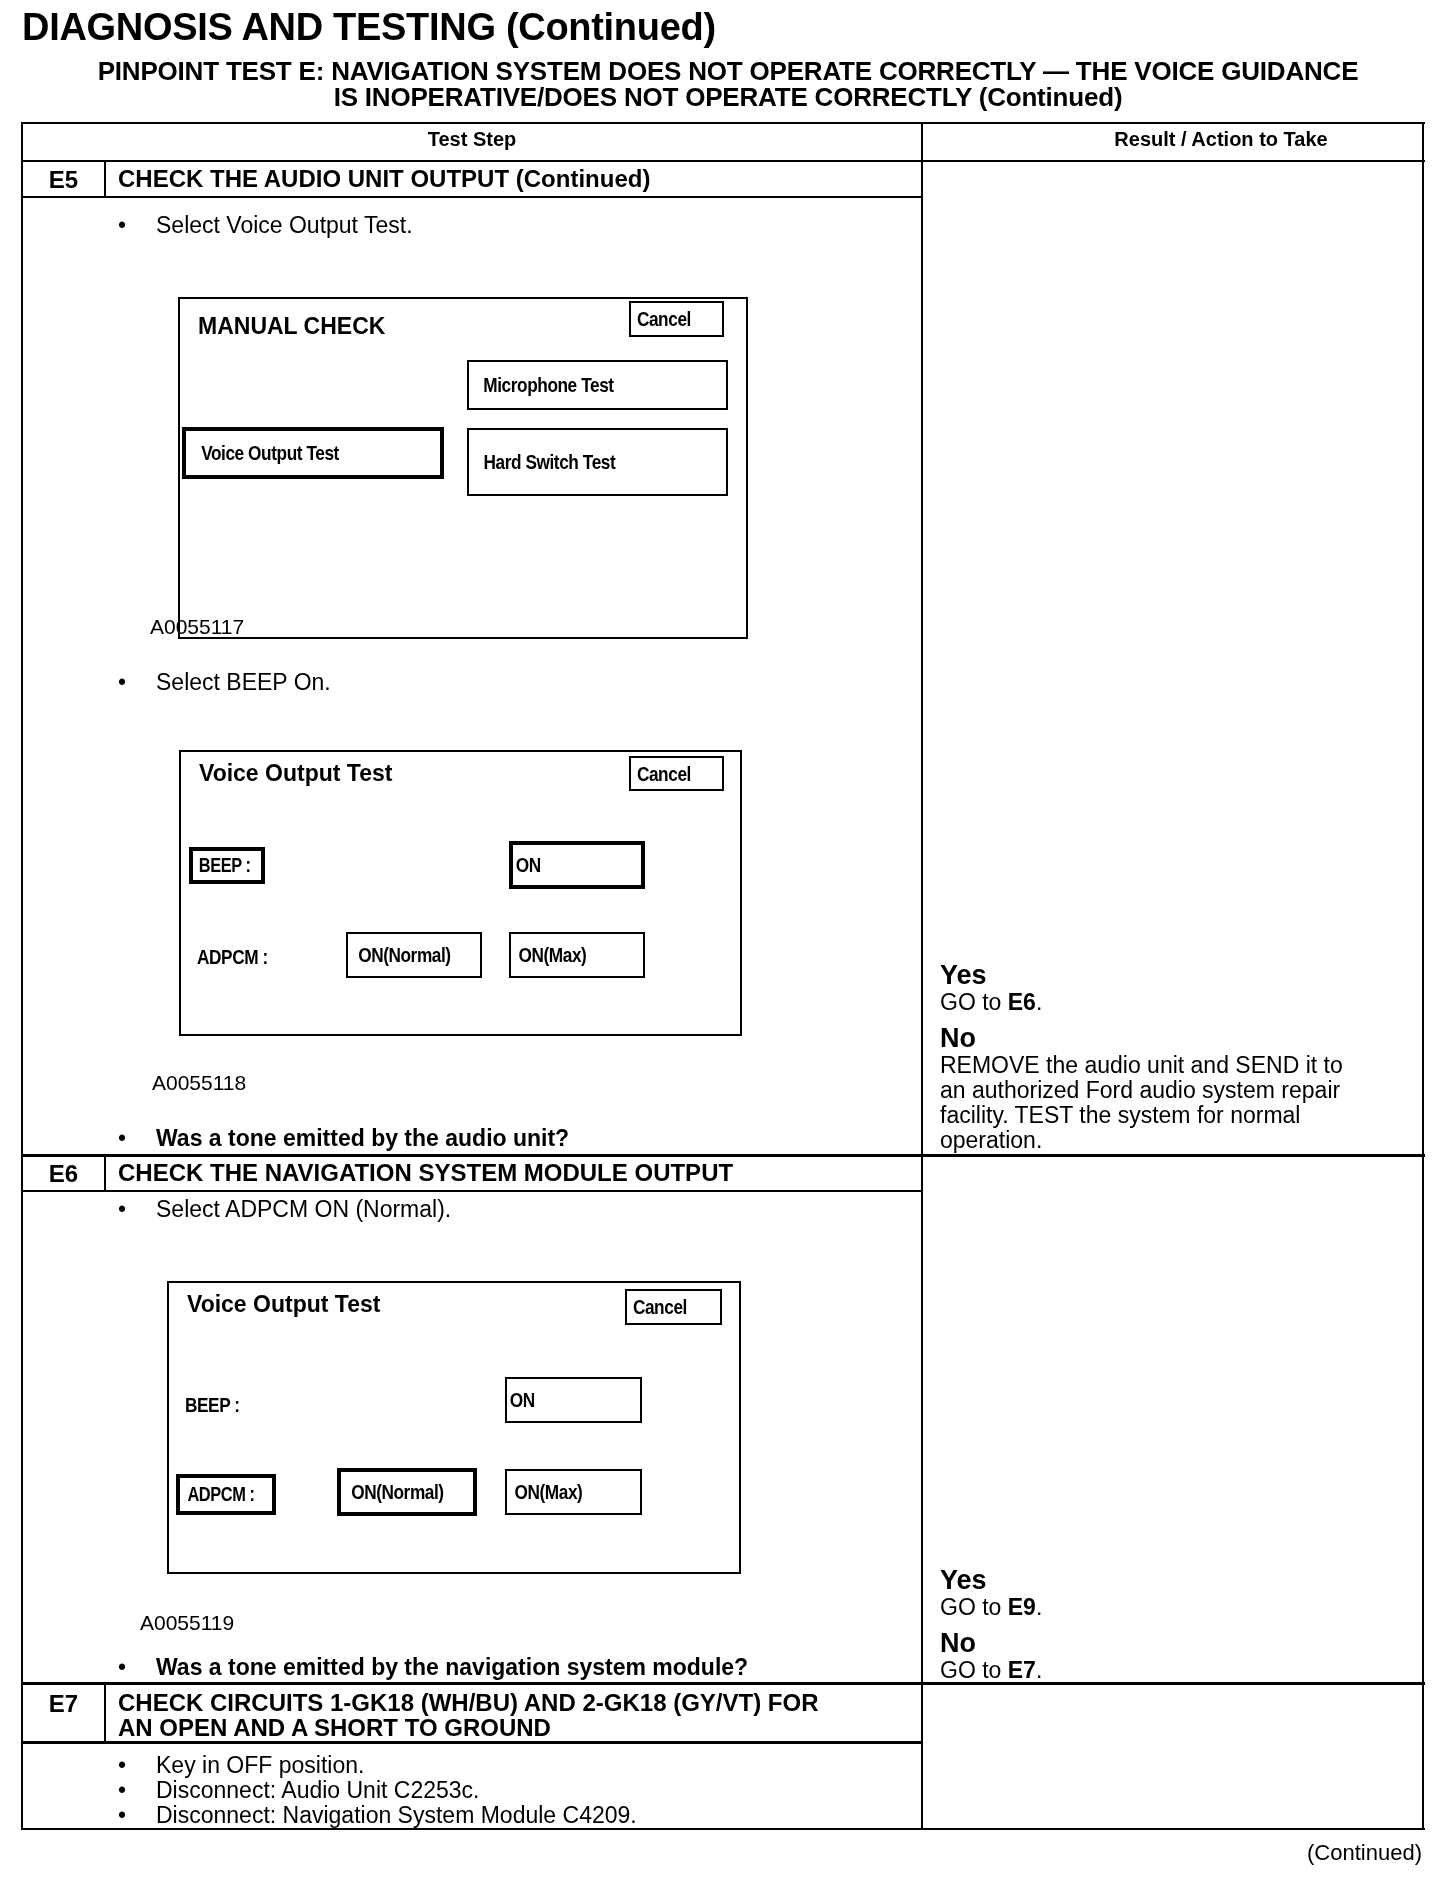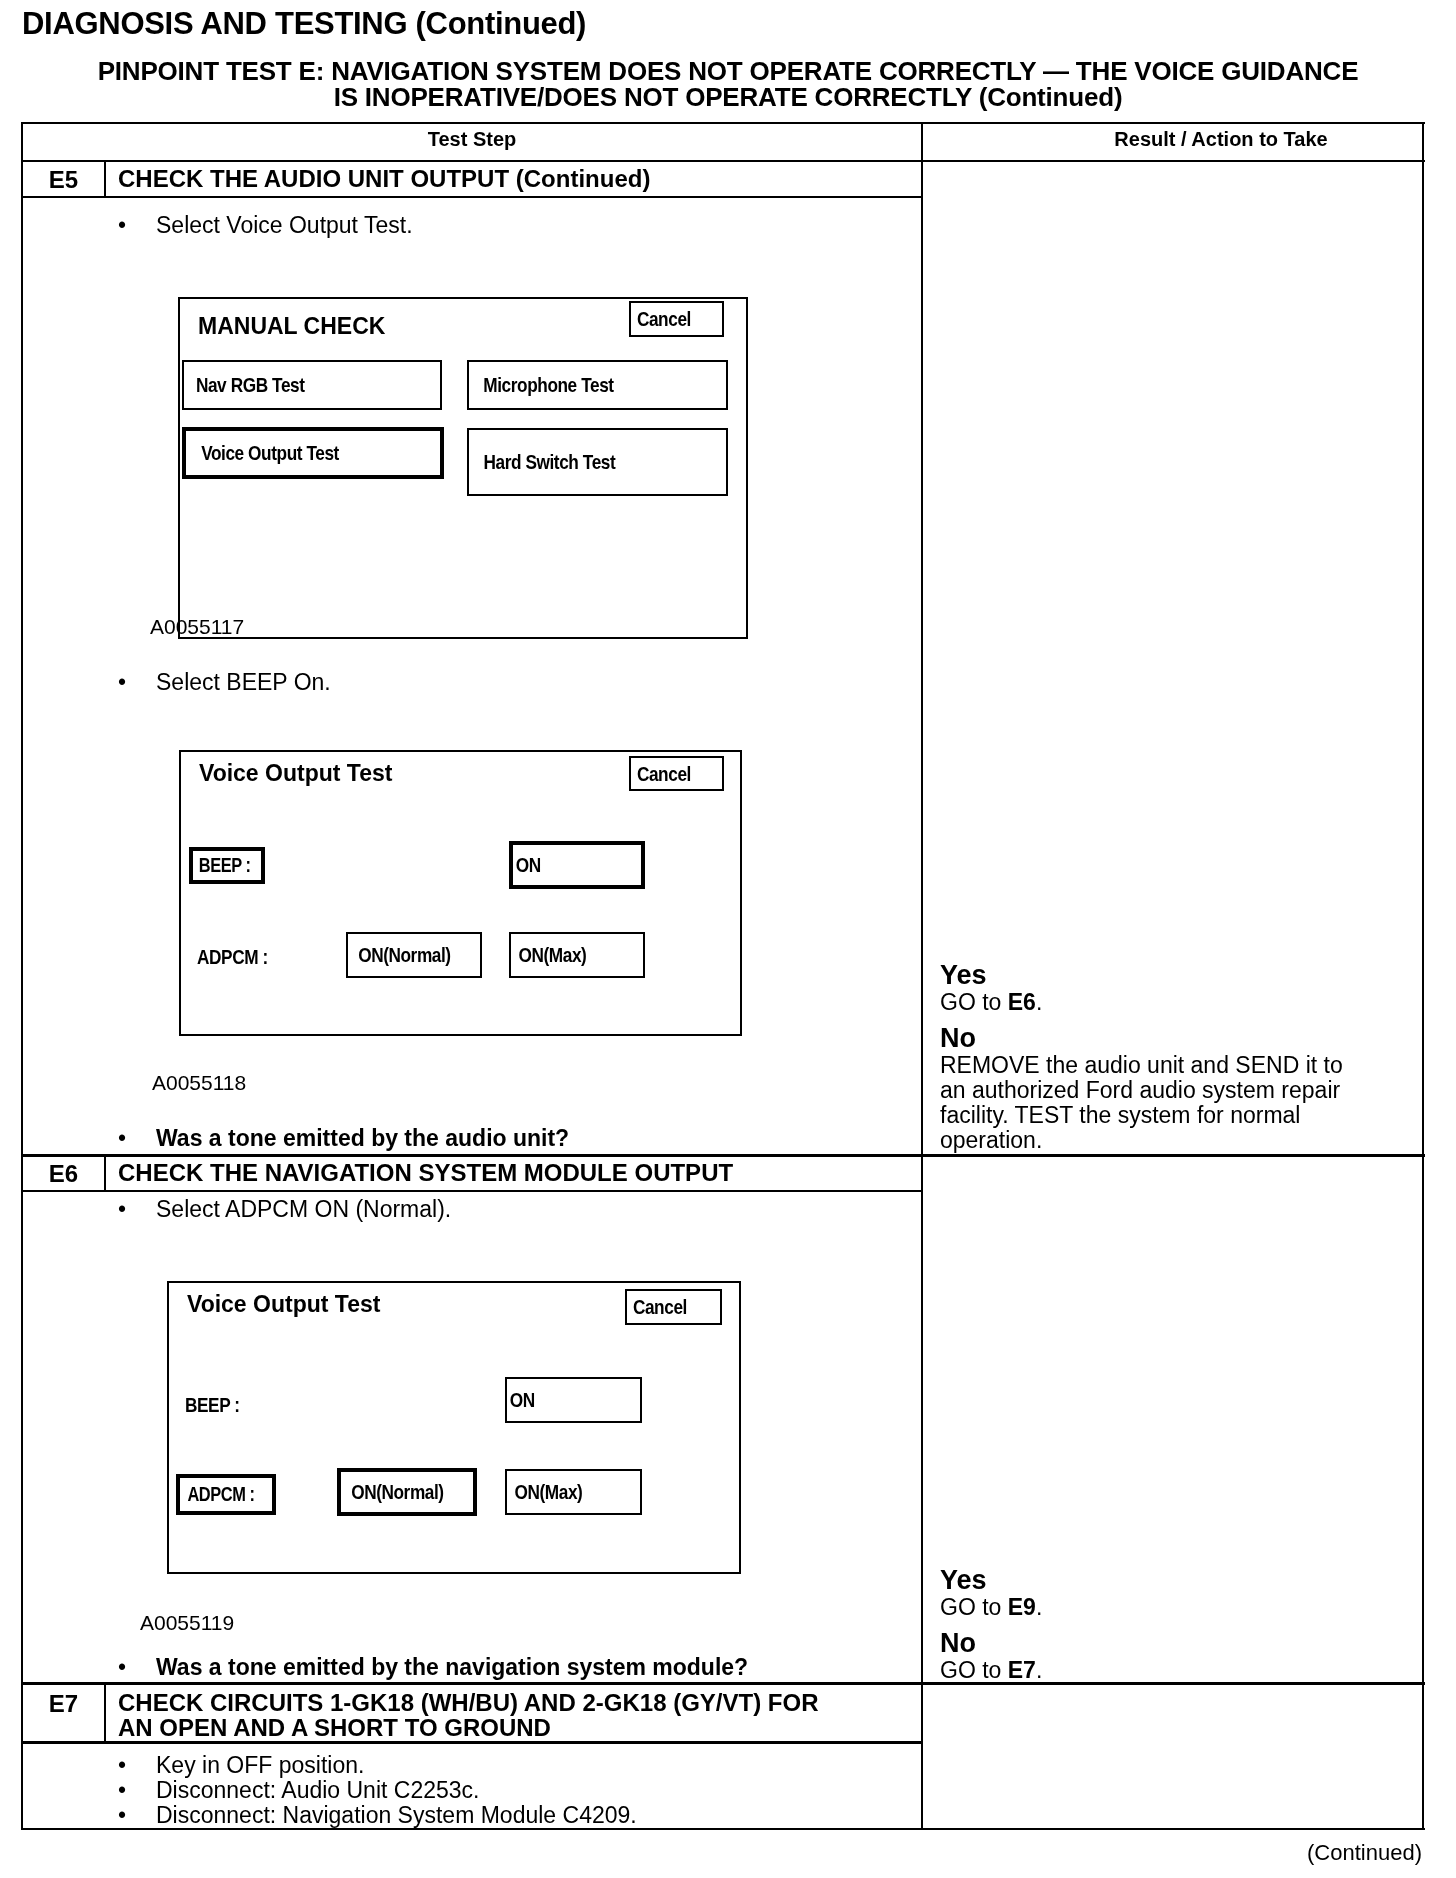--- a/index.html
+++ b/index.html
@@ -1,19 +1,19 @@
 <!DOCTYPE html>
 <html><head>
 <meta charset="utf-8">
 <style>
   html, body { margin: 0; padding: 0; background: #ffffff; }
   body { width: 1456px; height: 1878px; position: relative; overflow: hidden;
          font-family: "Liberation Sans", sans-serif; color: #000; }
   .abs { position: absolute; }
-  .title { left: 22px; top: 6px; font-size: 31px; font-weight: bold; letter-spacing: -0.3px; white-space: nowrap; }
+  .title { left: 22px; top: 6px; font-size: 38px; font-weight: bold; letter-spacing: -0.3px; white-space: nowrap; }
   .subtitle { left: 22px; width: 1412px; top: 58px; font-size: 26px; font-weight: bold; text-align: center; line-height: 26px; letter-spacing: -0.2px; }
   .hline { position: absolute; background: #000; height: 2px; }
   .vline { position: absolute; background: #000; width: 2px; }
   .thick { height: 3px; }
   .hdr { font-size: 20px; font-weight: bold; text-align: center; white-space: nowrap; }
   .stepnum { font-size: 24px; font-weight: bold; text-align: center; width: 83px; left: 22px; }
   .steptitle { font-size: 24px; font-weight: bold; left: 118px; line-height: 25px; white-space: nowrap; }
   .bullet { font-size: 23px; white-space: nowrap; }
   .bullet .dot { position: absolute; left: 0; }
   .bullet .txt { position: absolute; left: 38px; }
@@ -80,23 +80,20 @@
 <div class="abs bullet" style="left:118px; top:212px;">
   <span class="dot">•</span>
   <span class="txt">Select Voice Output Test.</span>
 </div>
 
 <div class="panel" style="left:178px; top:297px; width:570px; height:342px;">
   <div class="panel-title" style="left:18px; top:14px;">MANUAL  CHECK</div>
   <div class="pbtn" style="left:449px; top:2px; width:95px; height:36px;">
       <span class="cond">Cancel</span>
     </div>
-  <div class="pbtn" style="left:2px; top:61px; width:260px; height:50px;">
-      <span class="cond">Nav RGB Test</span>
-    </div>
   <div class="pbtn" style="left:287px; top:61px; width:261px; height:50px;">
       <span class="cond">Microphone Test</span>
     </div>
   <div class="pbtn sel" style="left:2px; top:128px; width:262px; height:52px;">
       <span class="cond">Voice Output Test</span>
     </div>
   <div class="pbtn" style="left:287px; top:129px; width:261px; height:68px;">
       <span class="cond">Hard Switch Test</span>
     </div>
 </div>

